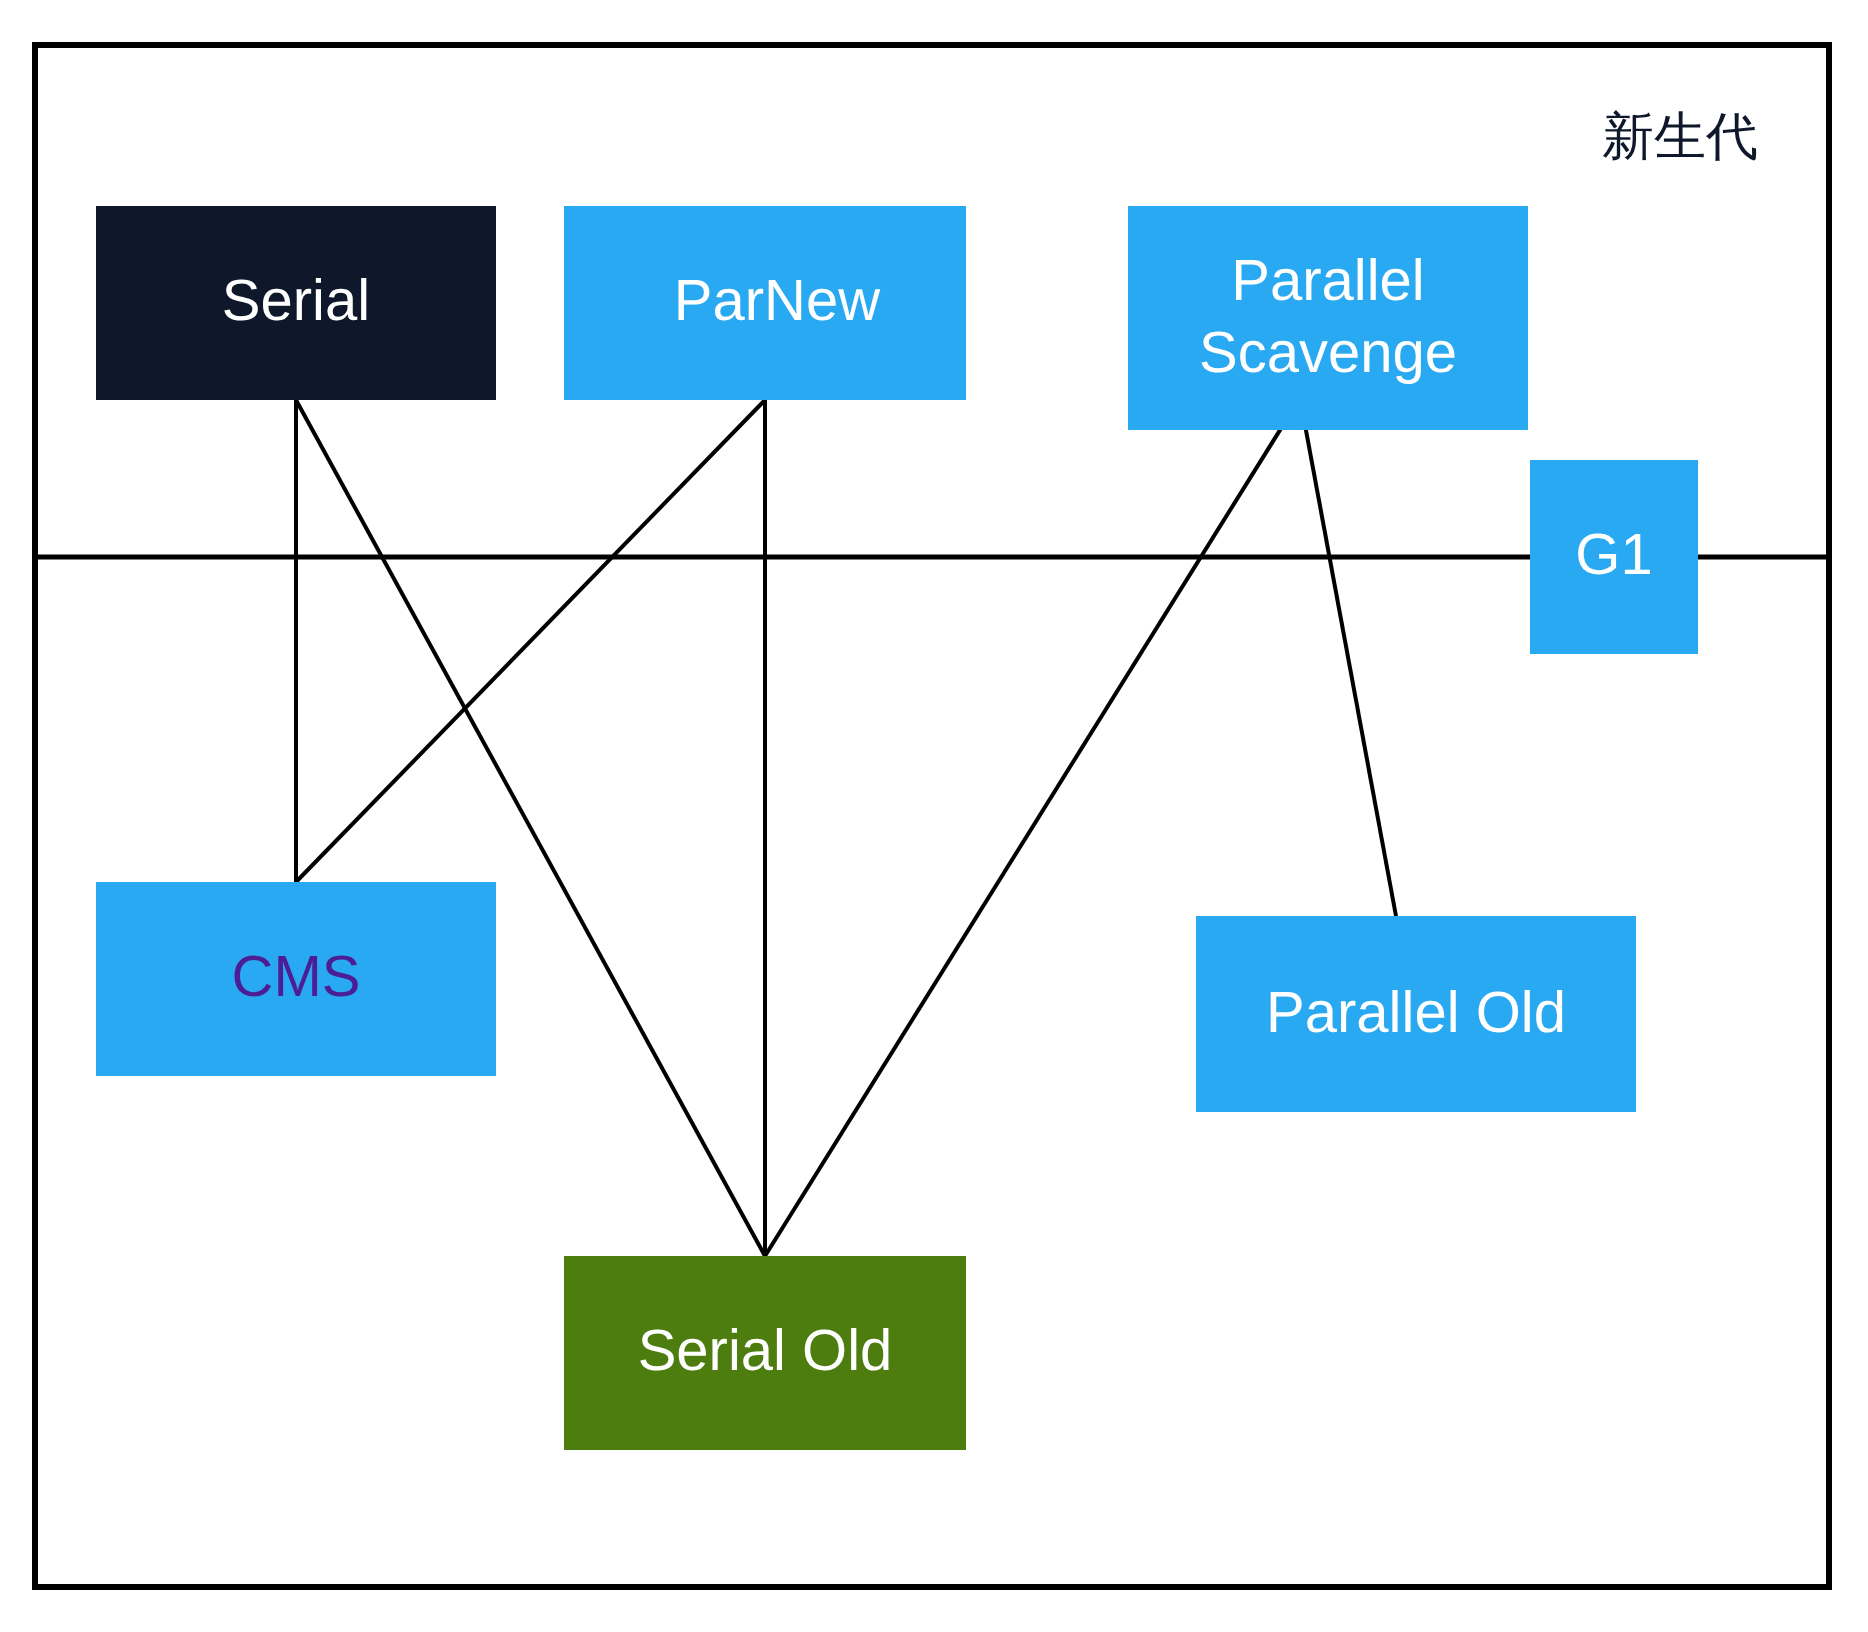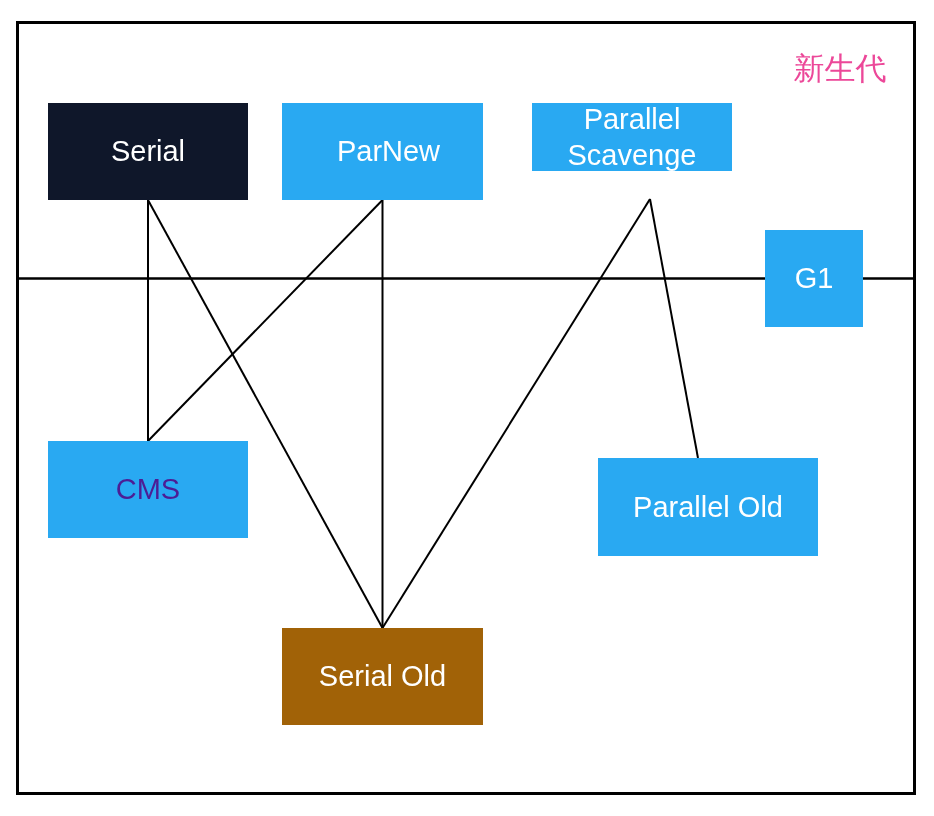--- a/index.html
+++ b/index.html
@@ -41,22 +41,22 @@
     color: #ffffff;
     font-size: 29px;
     font-weight: 500;
     line-height: 1.25;
     box-sizing: border-box;
   }
   .gen-label {
     position: absolute;
     width: 150px;
     text-align: center;
-    font-size: 31px;
-    color: #ec4899;
+    font-size: 26px;
+    color: #0f172a;
     line-height: 35px;
     font-family: Liberation Serif, serif;
   }
   .gen-label.young { left: 765px; top: 51px; }
   .gen-label.old   { left: 765px; top: 709px; }
 </style>
 </head>
 <body>
 
 <div class="canvas">
@@ -77,30 +77,30 @@
 
   <div class="gen-label young">新生代</div>
 
   <div id="nodes">
       <div class="node" style="left: 48px; top: 103px; width: 200px; height: 97px; background: #0f172a; color: rgb(255, 255, 255);">
         <span>Serial</span>
       </div>
       <div class="node" style="left: 282px; top: 103px; width: 201px; height: 97px; background: rgb(41, 169, 242); color: rgb(255, 255, 255); padding-left: 12px;">
         <span>ParNew</span>
       </div>
-      <div class="node" style="left: 532px; top: 103px; width: 200px; height: 68px; background: rgb(41, 169, 242); color: rgb(255, 255, 255);">
+      <div class="node" style="left: 564px; top: 103px; width: 200px; height: 112px; background: rgb(41, 169, 242); color: rgb(255, 255, 255);">
         <span>Parallel Scavenge</span>
       </div>
-      <div class="node" style="left: 765px; top: 230px; width: 98px; height: 97px; background: rgb(41, 169, 242); color: rgb(255, 255, 255);">
+      <div class="node" style="left: 765px; top: 230px; width: 84px; height: 97px; background: rgb(41, 169, 242); color: rgb(255, 255, 255);">
         <span>G1</span>
       </div>
       <div class="node" style="left: 48px; top: 441px; width: 200px; height: 97px; background: rgb(41, 169, 242); color: #4c1d95;">
         <span>CMS</span>
       </div>
       <div class="node" style="left: 598px; top: 458px; width: 220px; height: 98px; background: rgb(41, 169, 242); color: rgb(255, 255, 255);">
         <span>Parallel Old</span>
       </div>
-      <div class="node" style="left: 282px; top: 628px; width: 201px; height: 97px; background: #a16207; color: rgb(255, 255, 255);">
+      <div class="node" style="left: 282px; top: 628px; width: 201px; height: 97px; background: #4d7c0f; color: rgb(255, 255, 255);">
         <span>Serial Old</span>
       </div>
     </div>
 
 </div>
 
 </body></html>

